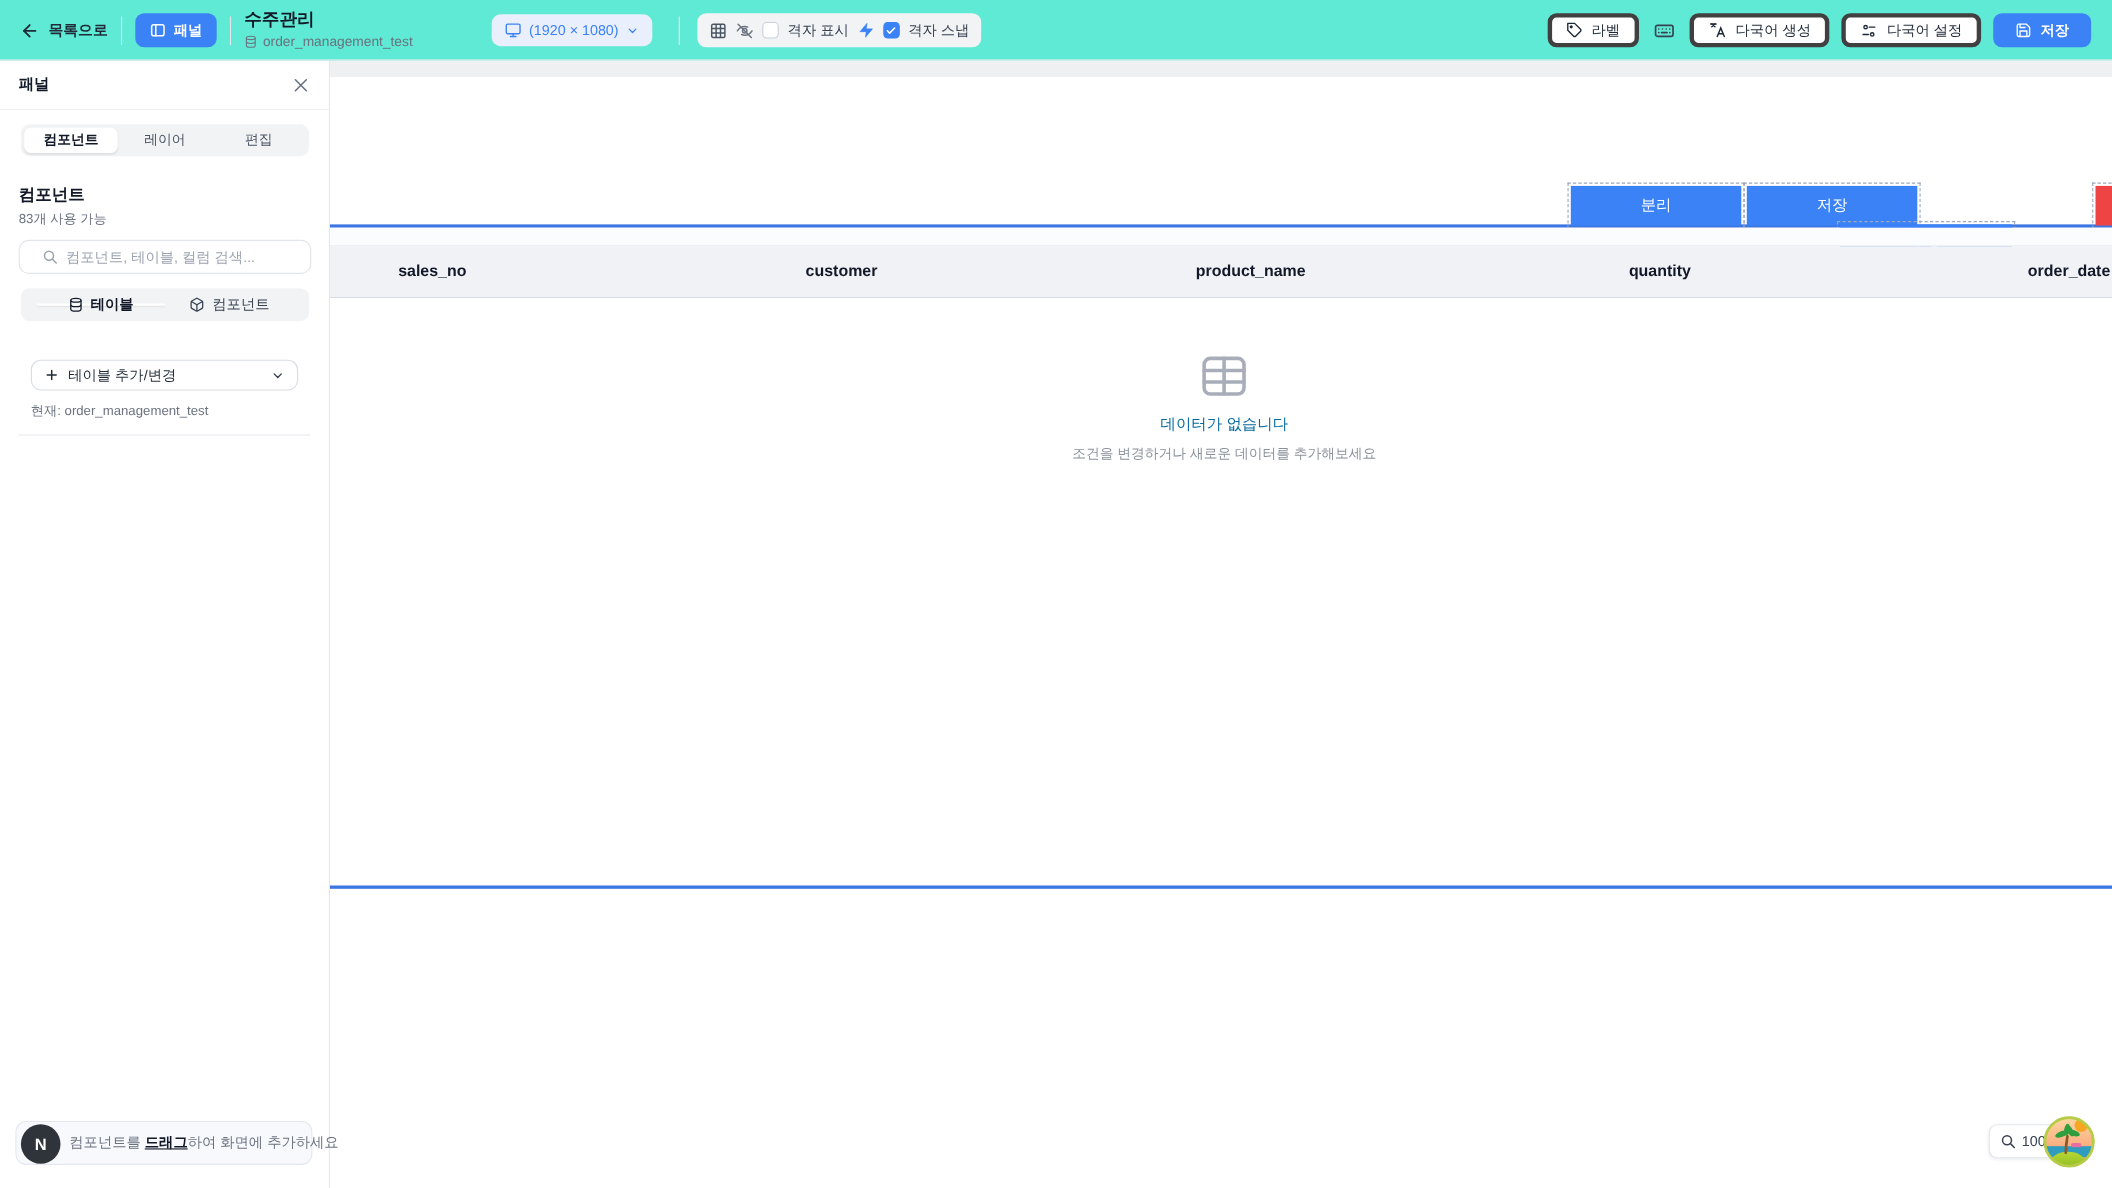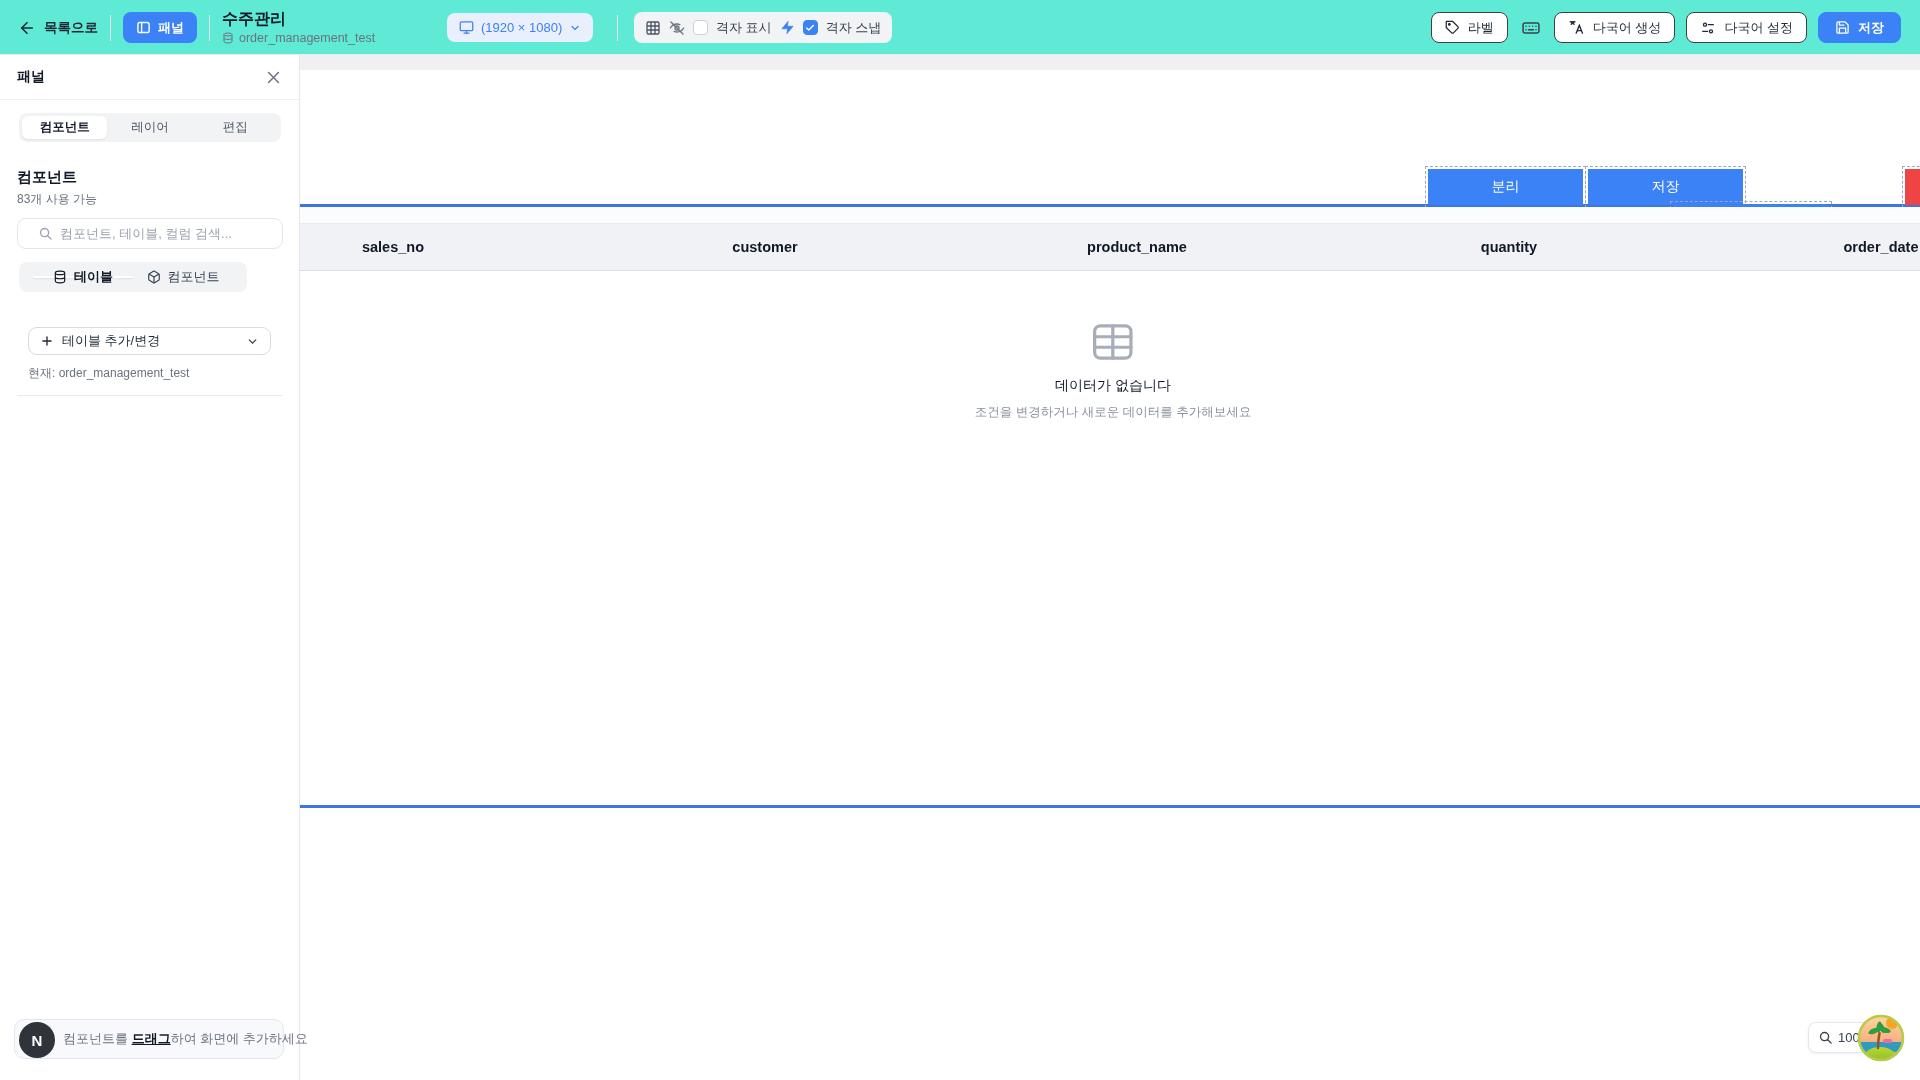--- a/index.html
+++ b/index.html
@@ -22,21 +22,21 @@
   .res-chip { position:absolute; left:447px; top:13px; height:29px; display:flex; align-items:center; gap:7px;
     background:#e9effc; border-radius:8px; padding:0 12px; color:#3b82f6; font-size:13px; }
   .tb-div2 { position:absolute; left:617px; top:15px; }
   .grid-group { position:absolute; left:634px; top:12px; height:31px; display:flex; align-items:center; gap:8px;
     background:#f1f3f5; border-radius:8px; padding:0 11px; }
   .grid-group .lbl { font-size:13px; color:#374151; }
   .cb { width:15px; height:15px; border:1.5px solid #c9d1db; border-radius:4px; background:#fff;
     display:flex; align-items:center; justify-content:center; }
   .cb.checked { background:#3b82f6; border-color:#3b82f6; }
   .tb-right { position:absolute; right:19px; top:0; height:55px; display:flex; align-items:center; gap:11px; }
-  .tb-btn { display:flex; align-items:center; gap:8px; background:#fff; border:1px solid #404040;
+  .tb-btn { display:flex; align-items:center; gap:8px; background:#fff; border:4px solid #404040;
     border-radius:8px; height:31px; padding:0 13px; font-size:13px; color:#1f2937; }
   .tb-btn.primary { background:#3b82f6; border-color:#3b82f6; color:#fff; font-weight:bold; padding:0 16px; }
   .icon-only { border:none; background:transparent; padding:0 2px; color:#374151; }
 
   
   .canvas { position:absolute; left:0; top:55px; width:1920px; height:1025px; background:#fff; z-index:1; overflow:hidden; }
   .canvas-topstrip { position:absolute; left:0; top:0; width:1920px; height:15px; background:#eef0f2; }
   .sel-line { position:absolute; left:207px; width:1860px; height:3px; background:#3b76e3; }
   .sel-top { top:149px; } .sel-bottom { top:750px; }
   .cbtn-row { position:absolute; top:114px; left:0; }
@@ -45,21 +45,21 @@
     outline:1px dashed #9aa7bd; outline-offset:2px; }
   .cbtn.danger { background:#ef4444; }
   .grid-comp { position:absolute; left:207px; top:152px; width:1860px; }
   .grid-toolstrip { height:17px; background:#fbfcfe; border-bottom:1px solid #e9ecef; }
   .grid-header { height:47px; background:#f0f2f5; border-bottom:1px solid #d9dde3;
     display:grid; grid-template-columns:repeat(5,1fr); align-items:center; }
   .grid-header .col { text-align:center; font-size:14.5px; font-weight:bold; color:#111827; }
   .grid-body { height:534px; background:#fff; }
   .empty-state { position:absolute; left:1113px; top:266px; transform:translateX(-50%);
     display:flex; flex-direction:column; align-items:center; }
-  .empty-title { margin-top:14px; font-size:14px; color:#0f172a; }
+  .empty-title { margin-top:14px; font-size:14px; color:#0369a1; }
   .empty-sub { margin-top:9px; font-size:12.5px; color:#8a919c; }
   .zoom-pill { position:absolute; left:1808px; top:967px; width:74px; height:31px; background:#fff;
     border:1px solid #e4e7ec; border-radius:8px; box-shadow:0 1px 3px rgba(0,0,0,.07);
     display:flex; align-items:center; gap:5px; padding:0 9px; font-size:13px; color:#374151; }
   .island-badge { position:absolute; left:1857px; top:959px; width:48px; height:48px; z-index:4; }
 
   
   .panel { position:absolute; left:0; top:55px; width:300px; height:1025px; background:#fff;
     border-right:1px solid #e5e7eb; z-index:10; }
   .panel-header { position:absolute; left:0; top:0; width:100%; height:45px; border-bottom:1px solid #eef0f2;
@@ -71,21 +71,21 @@
   .panel-tab { flex:1; display:flex; align-items:center; justify-content:center; font-size:12.5px;
     color:#4b5563; border-radius:6px; cursor:pointer; }
   .panel-tab.active { background:#fff; color:#111827; font-weight:bold; box-shadow:0 1px 2px rgba(0,0,0,.08); }
   .comp-heading { position:absolute; left:17px; top:113px; font-size:15px; font-weight:bold; color:#111827; }
   .comp-count { position:absolute; left:17px; top:136px; font-size:12px; color:#6b7280; }
   .search-box { position:absolute; left:17px; top:163px; width:266px; height:31px; border:1px solid #e2e5e9;
     border-radius:9px; display:flex; align-items:center; padding:0 20px; gap:7px; background:#fff; }
   .search-box input { border:none; outline:none; flex:1; font-size:13px; color:#374151;
     font-family:inherit; background:transparent; }
   .search-box input::placeholder { color:#9ca3af; }
-  .src-tabs { position:absolute; left:19px; top:207px; width:228px; height:30px; background:#f1f3f5;
+  .src-tabs { position:absolute; left:19px; top:207px; width:262px; height:30px; background:#f1f3f5;
     border-radius:8px; padding:14px; display:flex; }
   .src-tab { flex:1; display:flex; align-items:center; justify-content:center; gap:7px; font-size:13px;
     color:#374151; border-radius:6px; cursor:pointer; }
   .src-tab.active { background:#fff; font-weight:bold; color:#111827; box-shadow:0 1px 2px rgba(0,0,0,.08); }
   .add-table-btn { position:absolute; left:28px; top:272px; width:243px; height:28px; background:#fff;
     border:1px solid #d8dce2; border-radius:9px; display:flex; align-items:center; gap:8px; padding:0 11px;
     font-size:13px; color:#1f2937; font-family:inherit; }
   .add-table-btn .grow { flex:1; text-align:left; }
   .current-table { position:absolute; left:28px; top:310px; font-size:12px; color:#6b7280; }
   .panel-divider { position:absolute; left:17px; right:17px; top:340px; height:1px; background:#e8eaee; }

